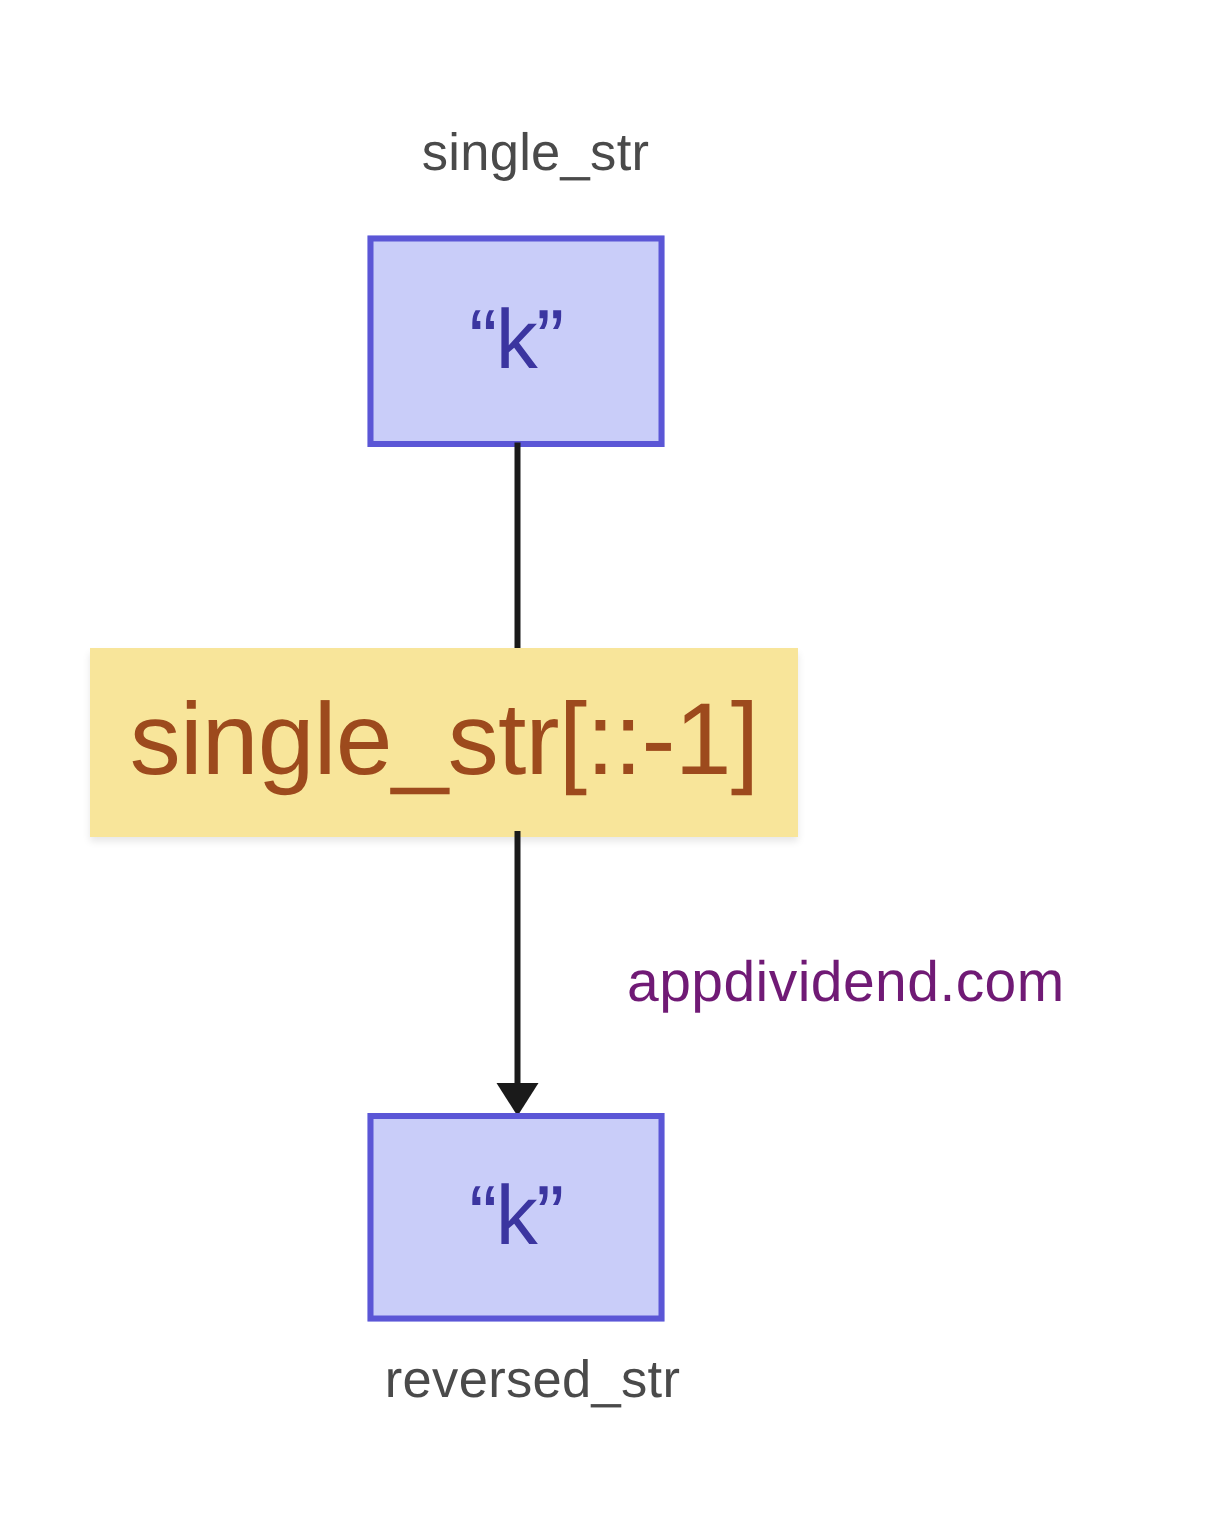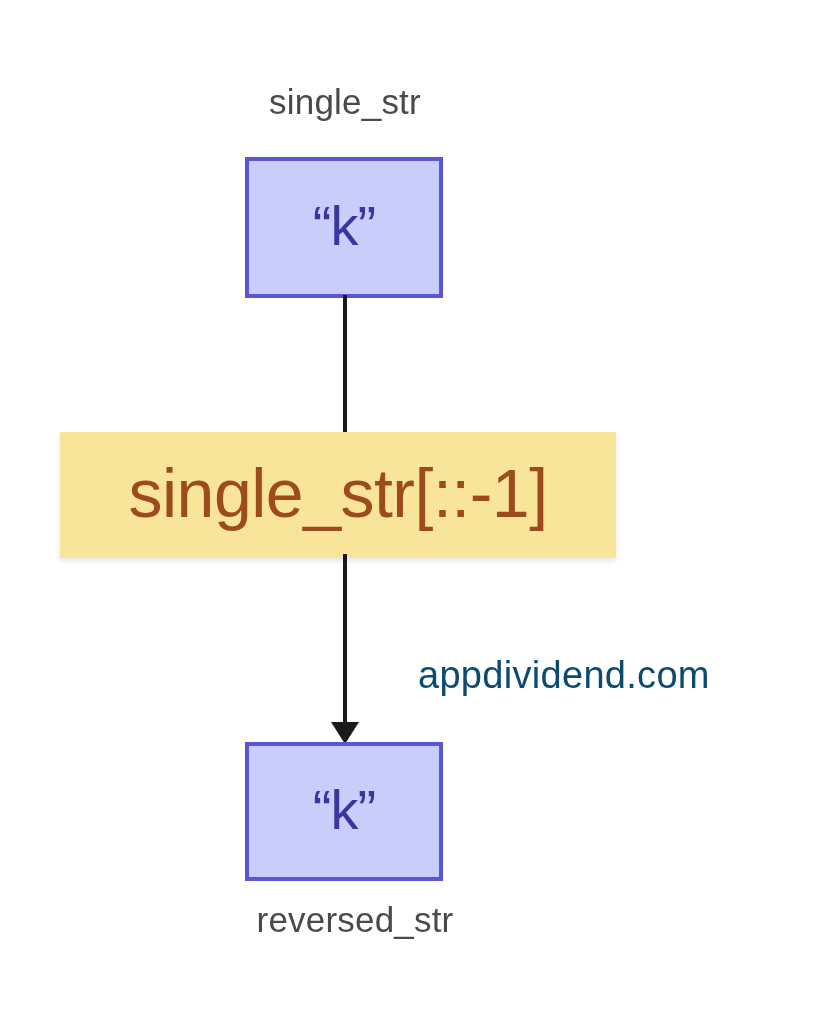--- a/index.html
+++ b/index.html
@@ -25,21 +25,21 @@
     position: absolute;
     font-family: "Liberation Sans", sans-serif;
     font-size: 35px;
     color: #4a4a4a;
     letter-spacing: 0.2px;
     text-align: center;
     white-space: nowrap;
     line-height: 1;
   }
   #label-single-str {
-    left: 0;
+    left: 12px;
     top: 84px;
     width: 690px;
   }
   #label-reversed-str {
     left: 0;
     top: 902px;
     width: 690px;
     margin-left: 10px;
   }
 
@@ -73,21 +73,21 @@
     top: 742px;
     width: 198px;
     height: 139px;
   }
 
   
   #box-operation {
     position: absolute;
     left: 60px;
     top: 432px;
-    width: 556px;
+    width: 472px;
     height: 126px;
     background: #f8e59a;
     display: flex;
     align-items: center;
     justify-content: center;
     box-shadow: 0 3px 5px rgba(0,0,0,0.10);
   }
   #box-operation .op-text {
     font-family: "Liberation Sans", sans-serif;
     font-size: 68px;
@@ -116,25 +116,24 @@
     height: 194px;
   }
 
   
   #watermark {
     position: absolute;
     left: 418px;
     top: 636px;
     font-family: "Liberation Sans", sans-serif;
     font-size: 38px;
-    color: #0c4a6e;
+    color: #701a75;
     letter-spacing: 0.3px;
     white-space: nowrap;
     line-height: 1;
-    margin-top: 20px;
   }
 </style>
 </head>
 <body>
 
 <div id="canvas">
 
   <div class="node-label" id="label-single-str">single_str</div>
 
   <div class="value-box" id="box-single-str">

